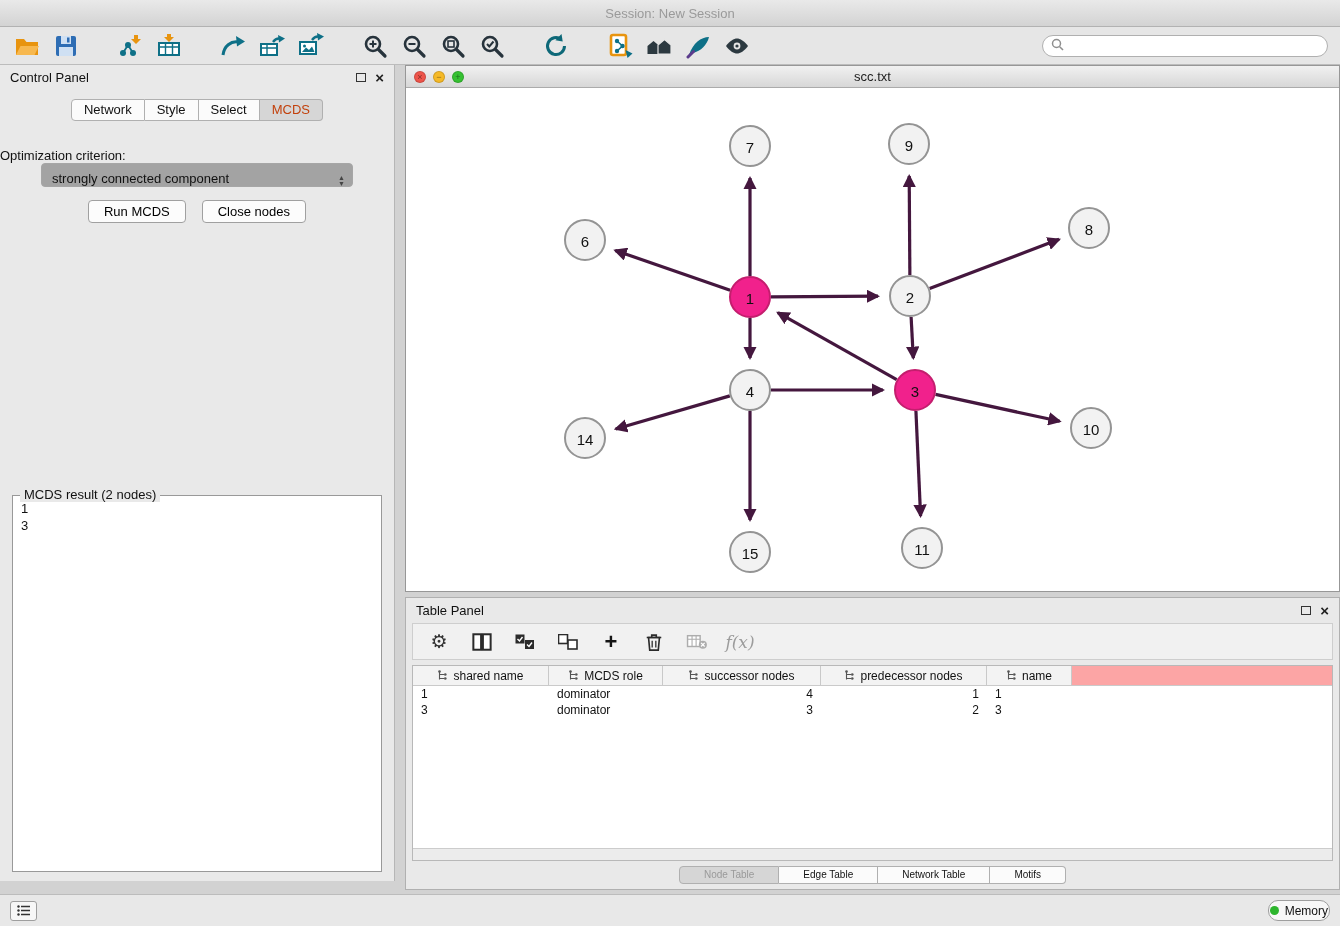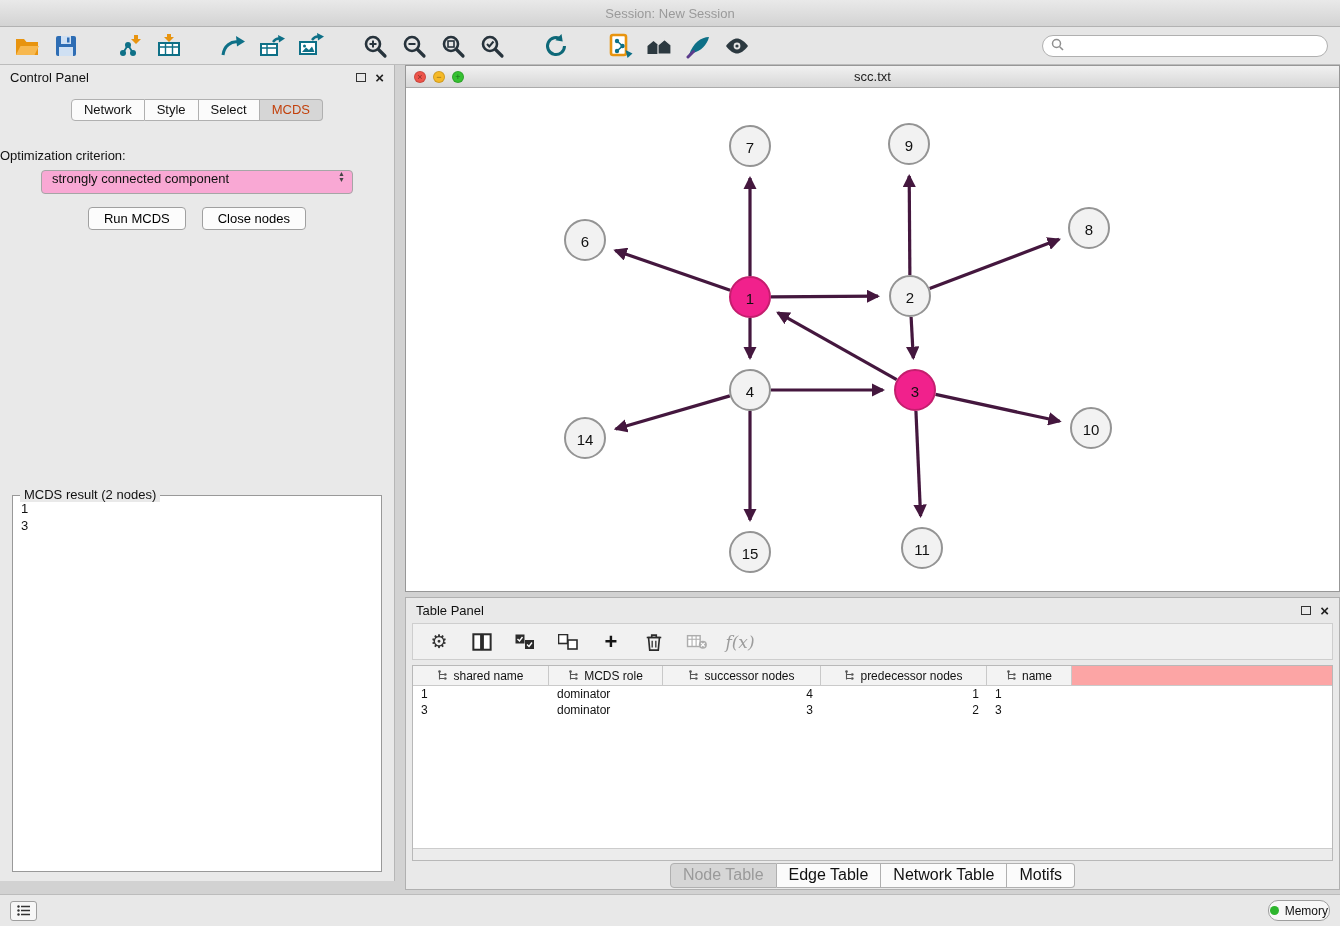--- a/index.html
+++ b/index.html
@@ -28,22 +28,22 @@
   .panel-header { height:25px; display:flex; align-items:center; justify-content:space-between; padding:0 10px; font-size:13px; }
   .win-btns { display:flex; align-items:center; gap:9px; }
   .float-icon { width:10px; height:9px; border:1.5px solid #333; display:inline-block; }
   .close-x { font-size:15px; font-weight:bold; color:#222; line-height:12px; }
   .cp-tabs { display:flex; justify-content:center; margin-top:9px; }
   .cp-tab { border:1px solid #b0b0b0; border-left:none; padding:2px 12px 3px; font-size:13px; background:#fbfbfb; }
   .cp-tab:first-child { border-left:1px solid #b0b0b0; border-radius:4px 0 0 4px; }
   .cp-tab:last-child { border-radius:0 4px 4px 0; }
   .cp-tab.active { background:#d6d6d6; color:#c2410c; }
   .cp-opt-label { margin-top:27px; text-align:left; font-size:13px; }
-  .cp-select { width:312px; height:24px; margin:7px auto 0; background:#f9a8d4; border:1px solid #a6a6a6; border-radius:4px;
-               display:flex; align-items:flex-start; justify-content:space-between; padding:0 7px 0 10px; font-size:13px; }
+  .cp-select { width:312px; height:24px; margin:0 auto 0; background:#a3a3a3; border:1px solid #a6a6a6; border-radius:4px;
+               display:flex; align-items:flex-end; justify-content:space-between; padding:0 7px 0 10px; font-size:13px; }
   .sel-arrows { display:flex; flex-direction:column; font-size:7px; line-height:5.5px; color:#444; }
   .cp-buttons { display:flex; justify-content:center; gap:16px; margin-top:13px; }
   .cp-buttons button { font:13px "Liberation Sans",sans-serif; background:#fcfcfc; border:1px solid #a0a0a0;
                        border-radius:4px; padding:3px 15px; }
   .mcds-box { position:absolute; left:12px; right:12px; top:430px; bottom:9px; border:1px solid #999; background:#fff; }
   .mcds-legend { position:absolute; top:-9px; left:7px; background:#e9e9e9; padding:0 4px; font-size:13px; }
   .mcds-list { padding:4px 8px; font-size:13px; line-height:17px; }
 
   
   .right-col { flex:1; display:flex; flex-direction:column; min-width:0; }
@@ -71,21 +71,21 @@
   .fx { font-family:"DejaVu Serif",serif; font-style:italic; font-size:17px; color:#9c9c9c; }
   .tp-table { margin:5px 6px 0; background:#fff; border:1px solid #b8b8b8; flex:1; display:flex; flex-direction:column; overflow:hidden; }
   .tp-cols { display:flex; background:#fca5a5; border-bottom:1px solid #cacaca; flex:none; }
   .tp-col { height:19px; display:flex; align-items:center; justify-content:center; gap:5px; font-size:12px;
             border-right:1px solid #c9c9c9; background:#f3f3f3; }
   .tp-body { flex:1; }
   .tp-row { display:flex; height:16px; align-items:center; font-size:12px; }
   .tp-cell { padding:0 8px; }
   .tp-scroll { height:12px; background:#ececec; border-top:1px solid #ccc; flex:none; }
   .tp-tabs { height:28px; display:flex; align-items:center; justify-content:center; flex:none; }
-  .bt-tab { border:1px solid #b0b0b0; border-left:none; padding:2px 12px 3px; font-size:16px; background:#fbfbfb; }
+  .bt-tab { border:1px solid #b0b0b0; border-left:none; padding:2px 24px 3px; font-size:10px; background:#fbfbfb; }
   .bt-tab:first-child { border-left:1px solid #b0b0b0; border-radius:4px 0 0 4px; }
   .bt-tab:last-child { border-radius:0 4px 4px 0; }
   .bt-tab.active { background:#d6d6d6; color:#9a9a9a; }
 
   
   .statusbar { height:32px; background:#e8e8e8; border-top:1px solid #bcbcbc;
                display:flex; align-items:center; justify-content:space-between; padding:0 10px; }
   .menu-btn { width:27px; height:20px; border:1px solid #9e9e9e; border-radius:3px; background:#f7f7f7;
               display:flex; align-items:center; justify-content:center; }
   .memory-btn { height:21px; border:1px solid #9e9e9e; border-radius:10px; background:#f7f7f7;

